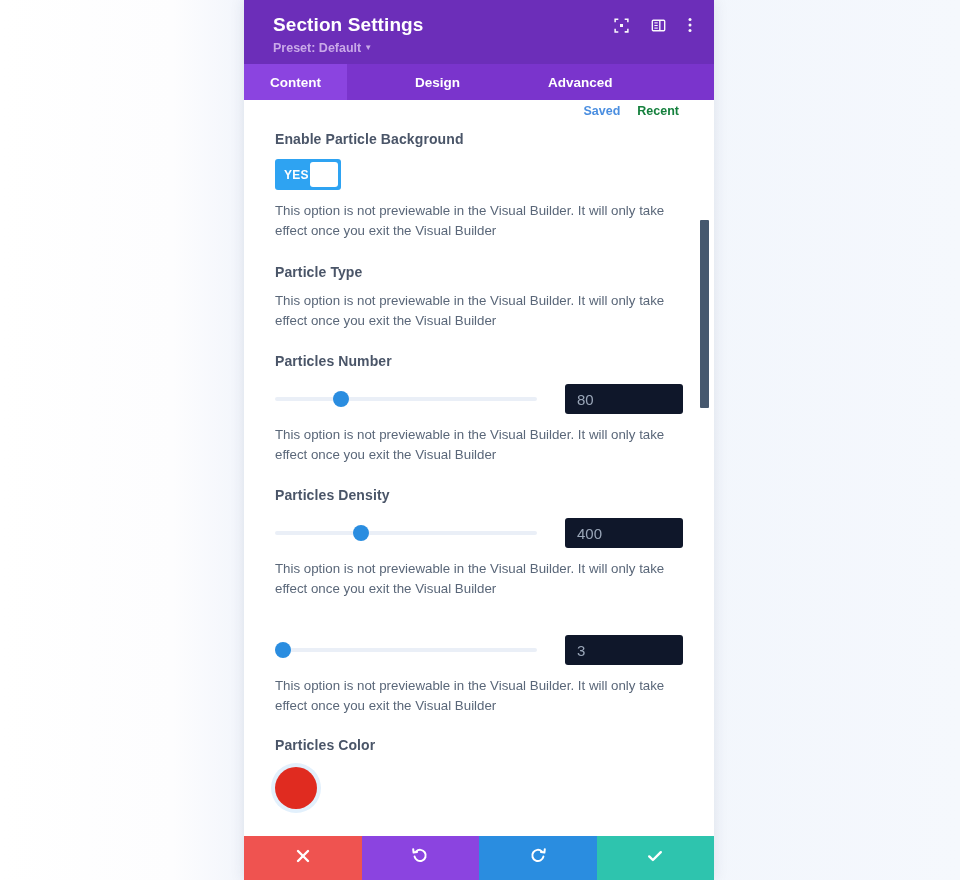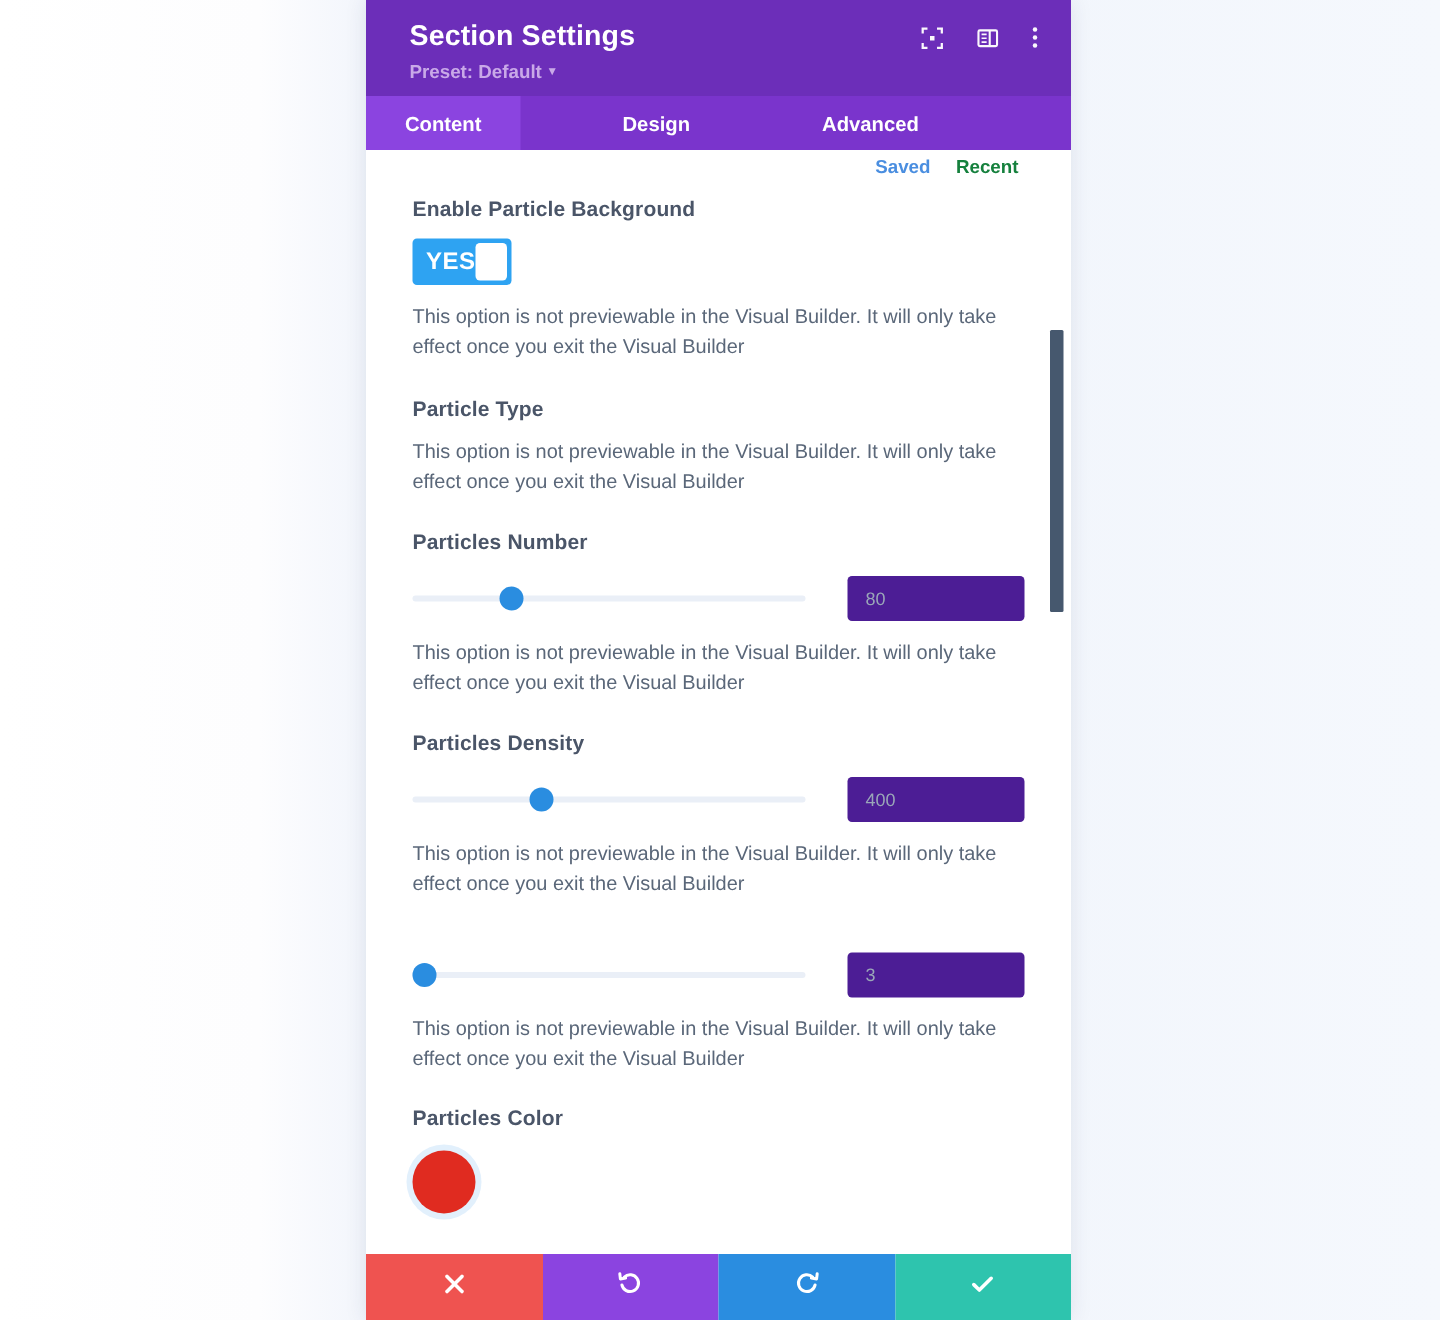--- a/index.html
+++ b/index.html
@@ -140,21 +140,21 @@
     height: 31px;
     border-radius: 3px;
     background: #2ea3f2;
     display: flex;
     align-items: center;
     padding: 3px;
     cursor: pointer;
   }
   .toggle-text {
     color: #ffffff;
-    font-size: 16px;
+    font-size: 12px;
     font-weight: bold;
     padding-left: 6px;
     letter-spacing: .3px;
   }
   .toggle-knob {
     margin-left: auto;
     width: 28px;
     height: 25px;
     background: #ffffff;
     border-radius: 3px;
@@ -218,25 +218,25 @@
     border-radius: 50%;
     background: #2a8de0;
     transform: translateX(-50%);
     top: 50%;
     margin-top: -8px;
     cursor: grab;
   }
   .slider-value {
     flex: 0 0 118px;
     height: 30px;
-    background: #4c1d95;
+    background: #0f172a;
     border: none;
     border-radius: 3px;
     color: #9aa6b8;
-    font-size: 12px;
+    font-size: 15px;
     font-family: "Liberation Sans", sans-serif;
     padding-left: 12px;
     display: flex;
     align-items: center;
   }
 
   
   .color-row {
     margin-top: 14px;
     display: flex;

